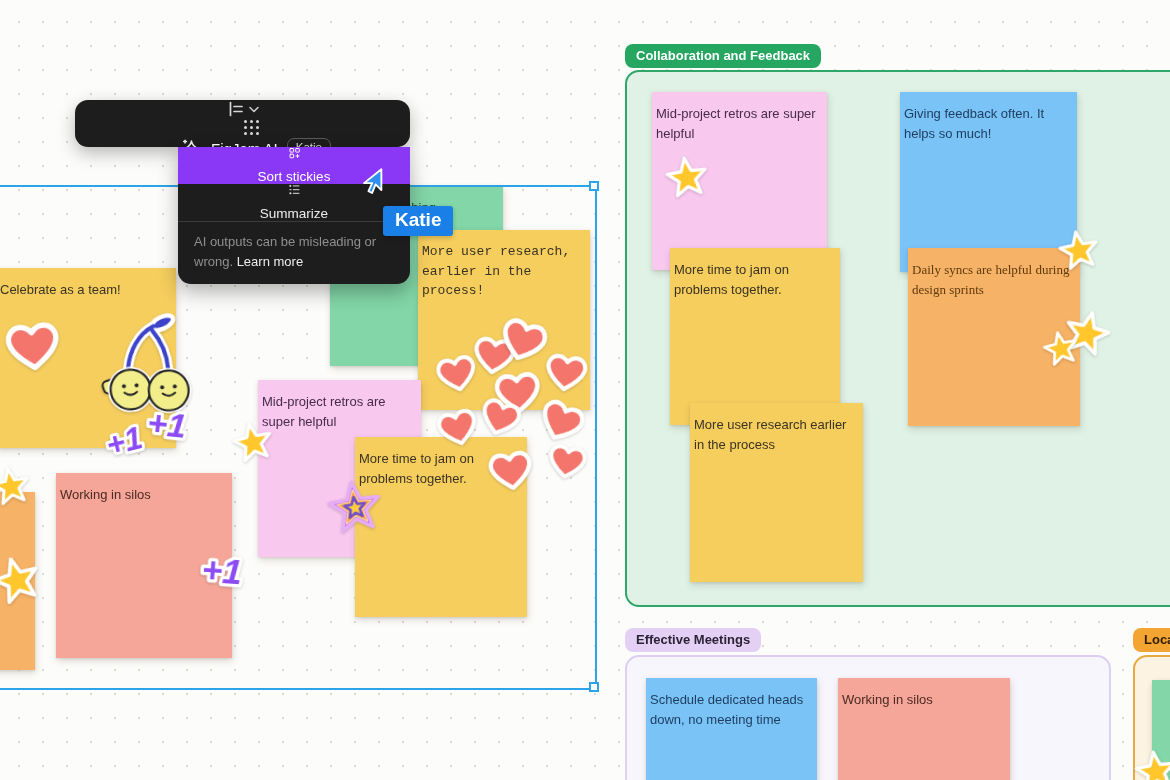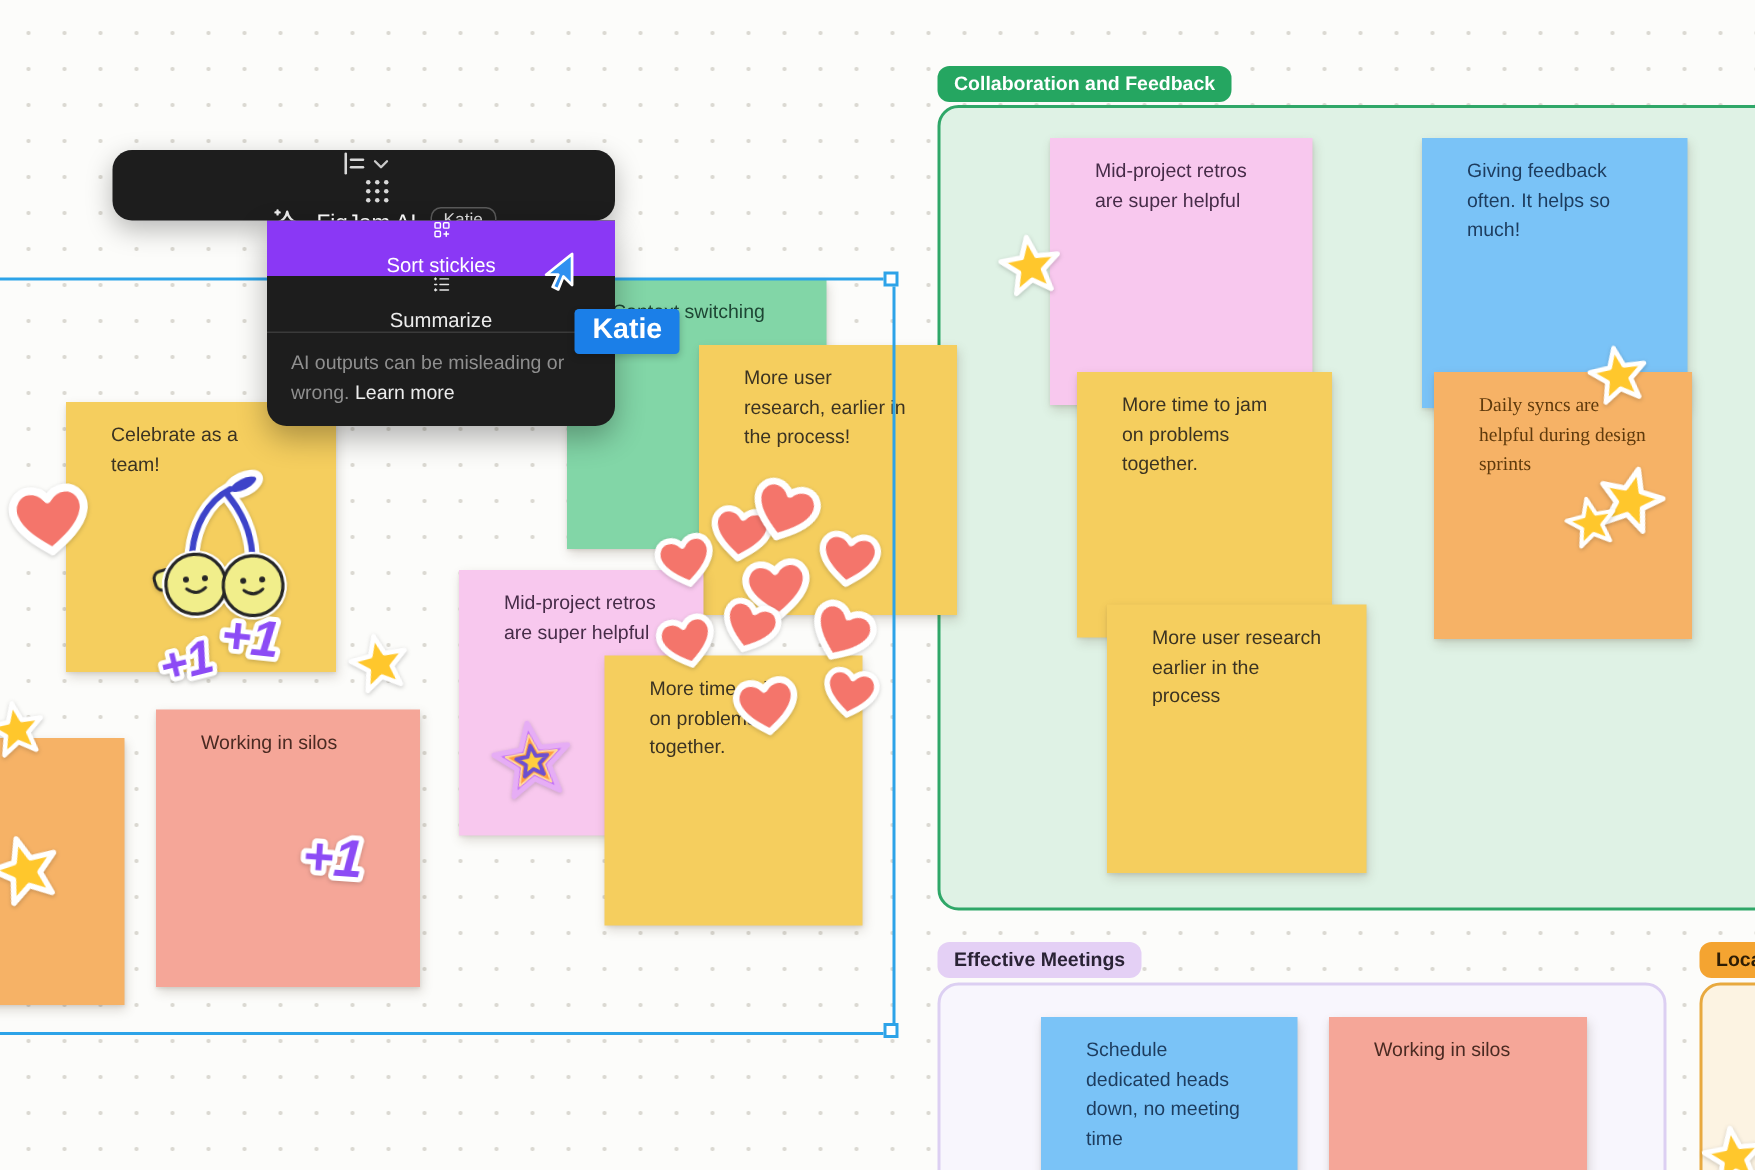--- a/index.html
+++ b/index.html
@@ -14,25 +14,24 @@
     background-size:24px 24px;background-position:7px 10px;
   }
   
   .section-box{position:absolute;border:2px solid;border-radius:14px;z-index:1;}
   .section-label{
     position:absolute;z-index:2;padding:3px 11px;border-radius:8px;
     font-size:13px;font-weight:700;white-space:nowrap;line-height:1.35;
   }
   
   .sticky{
-    position:absolute;z-index:3;padding:12px 30px;box-sizing:border-box;
+    position:absolute;z-index:3;padding:12px 4px;box-sizing:border-box;
     font-size:13px;line-height:1.5;font-weight:500;
     box-shadow:1px 3px 7px rgba(92,76,56,.2), 0 1px 2px rgba(92,76,56,.12);
     white-space:pre-wrap;
-    margin-left:48px;
   }
   
   .sticker{position:absolute;z-index:4;filter:drop-shadow(0 1px 1.5px rgba(0,0,0,.2));}
   .sticker svg{display:block;width:100%;height:100%;overflow:visible;}
   
   .selection-rect{position:absolute;z-index:5;border:2px solid #2DA3E8;pointer-events:none;}
   .selection-handle{position:absolute;z-index:6;width:10px;height:10px;background:#fff;border:2px solid #2DA3E8;box-sizing:border-box;}
   
   .ai-bar{
     position:absolute;left:75px;top:100px;width:335px;height:47px;z-index:7;
@@ -144,21 +143,21 @@
   </svg>
   <div class="cursor-label">Katie</div>
 
 <div class="section-box" style="left: 625px; top: 70px; width: 560px; height: 533px; background: rgb(223, 242, 229); border-color: rgb(47, 167, 104);"></div>
     <div class="section-label" style="left: 625px; top: 44px; background: rgb(37, 166, 97); color: rgb(255, 255, 255);">Collaboration and Feedback</div>
     <div class="section-box" style="left: 625px; top: 655px; width: 482px; height: 170px; background: rgb(248, 246, 253); border-color: rgb(220, 207, 242);"></div>
     <div class="section-label" style="left: 625px; top: 628px; background: rgb(228, 208, 245); color: rgb(42, 35, 53);">Effective Meetings</div>
     <div class="section-box" style="left: 1133px; top: 655px; width: 95px; height: 170px; background: rgb(252, 243, 226); border-color: rgb(232, 169, 63);"></div>
     <div class="section-label" style="left: 1133px; top: 628px; background: rgb(244, 164, 49); color: rgb(46, 29, 4);">Local</div>
     <div class="sticky" style="left: 330px; top: 186px; width: 173px; height: 180px; background: rgb(130, 214, 167); color: rgb(30, 70, 52);">Context switching</div>
-    <div class="sticky" style="left: 418px; top: 230px; width: 172px; height: 180px; background: rgb(245, 206, 94); color: rgb(59, 51, 34);">More user research, earlier in the process!</div>
+    <div class="sticky" style="left: 418px; top: 230px; width: 172px; height: 180px; background: rgb(245, 206, 94); color: rgb(59, 51, 34); font-family: Liberation Mono, monospace;">More user research, earlier in the process!</div>
     <div class="sticky" style="left: -4px; top: 268px; width: 180px; height: 180px; background: rgb(245, 206, 94); color: rgb(59, 51, 34);">Celebrate as a team!</div>
     <div class="sticky" style="left: 258px; top: 380px; width: 163px; height: 177px; background: rgb(248, 200, 238); color: rgb(70, 44, 72);">Mid-project retros are super helpful</div>
     <div class="sticky" style="left: 355px; top: 437px; width: 172px; height: 180px; background: rgb(245, 206, 94); color: rgb(59, 51, 34);">More time to jam on problems together.</div>
     <div class="sticky" style="left: 56px; top: 473px; width: 176px; height: 185px; background: rgb(245, 166, 152); color: rgb(74, 42, 34);">Working in silos</div>
     <div class="sticky" style="left: -140px; top: 492px; width: 175px; height: 178px; background: rgb(246, 178, 102); color: rgb(95, 58, 12);"></div>
     <div class="sticky" style="left: 652px; top: 92px; width: 175px; height: 178px; background: rgb(248, 200, 238); color: rgb(70, 44, 72);">Mid-project retros are super helpful</div>
     <div class="sticky" style="left: 900px; top: 92px; width: 177px; height: 180px; background: rgb(122, 195, 247); color: rgb(29, 60, 94);">Giving feedback often. It helps so much!</div>
     <div class="sticky" style="left: 670px; top: 248px; width: 170px; height: 177px; background: rgb(245, 206, 94); color: rgb(59, 51, 34);">More time to jam on problems together.</div>
     <div class="sticky" style="left: 908px; top: 248px; width: 172px; height: 178px; background: rgb(246, 178, 102); color: rgb(95, 58, 12); font-family: Liberation Serif, serif;">Daily syncs are helpful during design sprints</div>
     <div class="sticky" style="left: 690px; top: 403px; width: 173px; height: 179px; background: rgb(245, 206, 94); color: rgb(59, 51, 34);">More user research earlier in the process</div>

